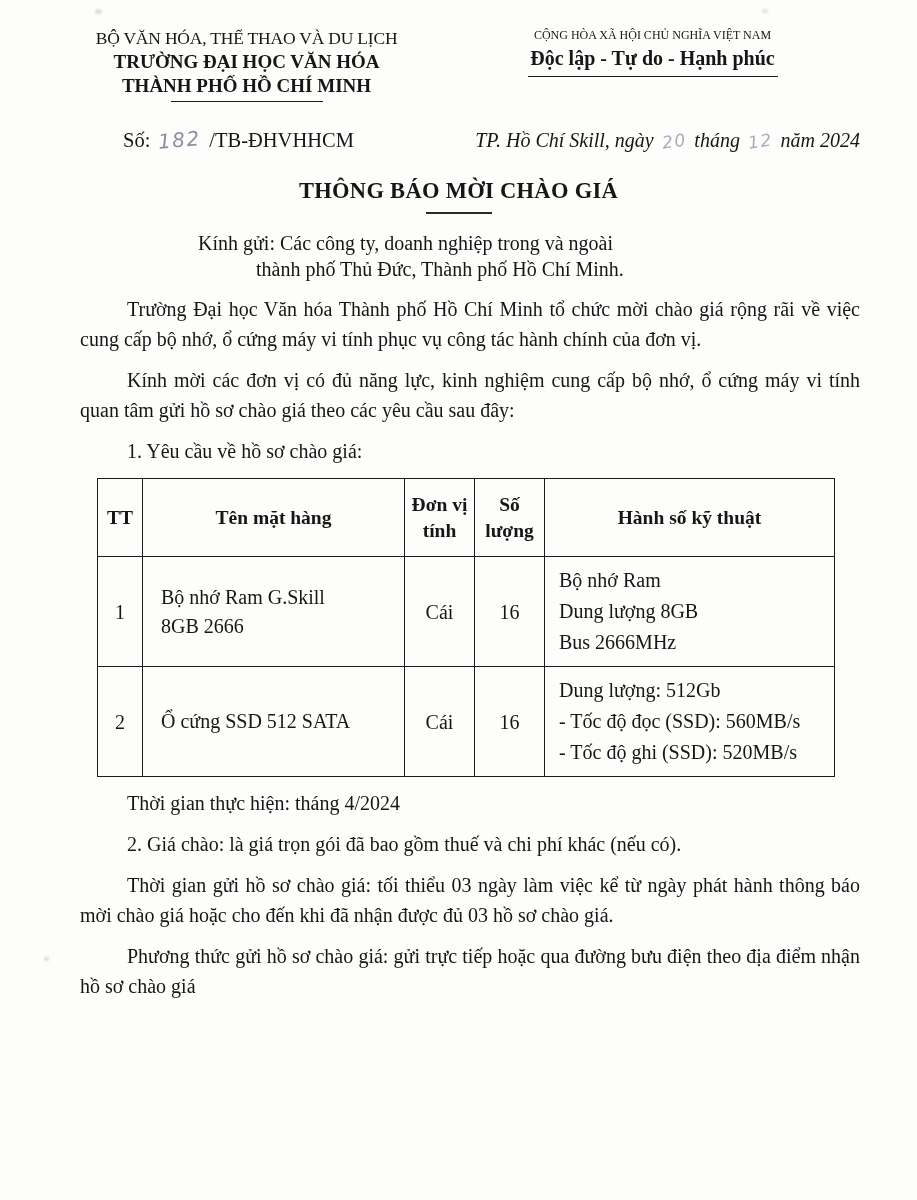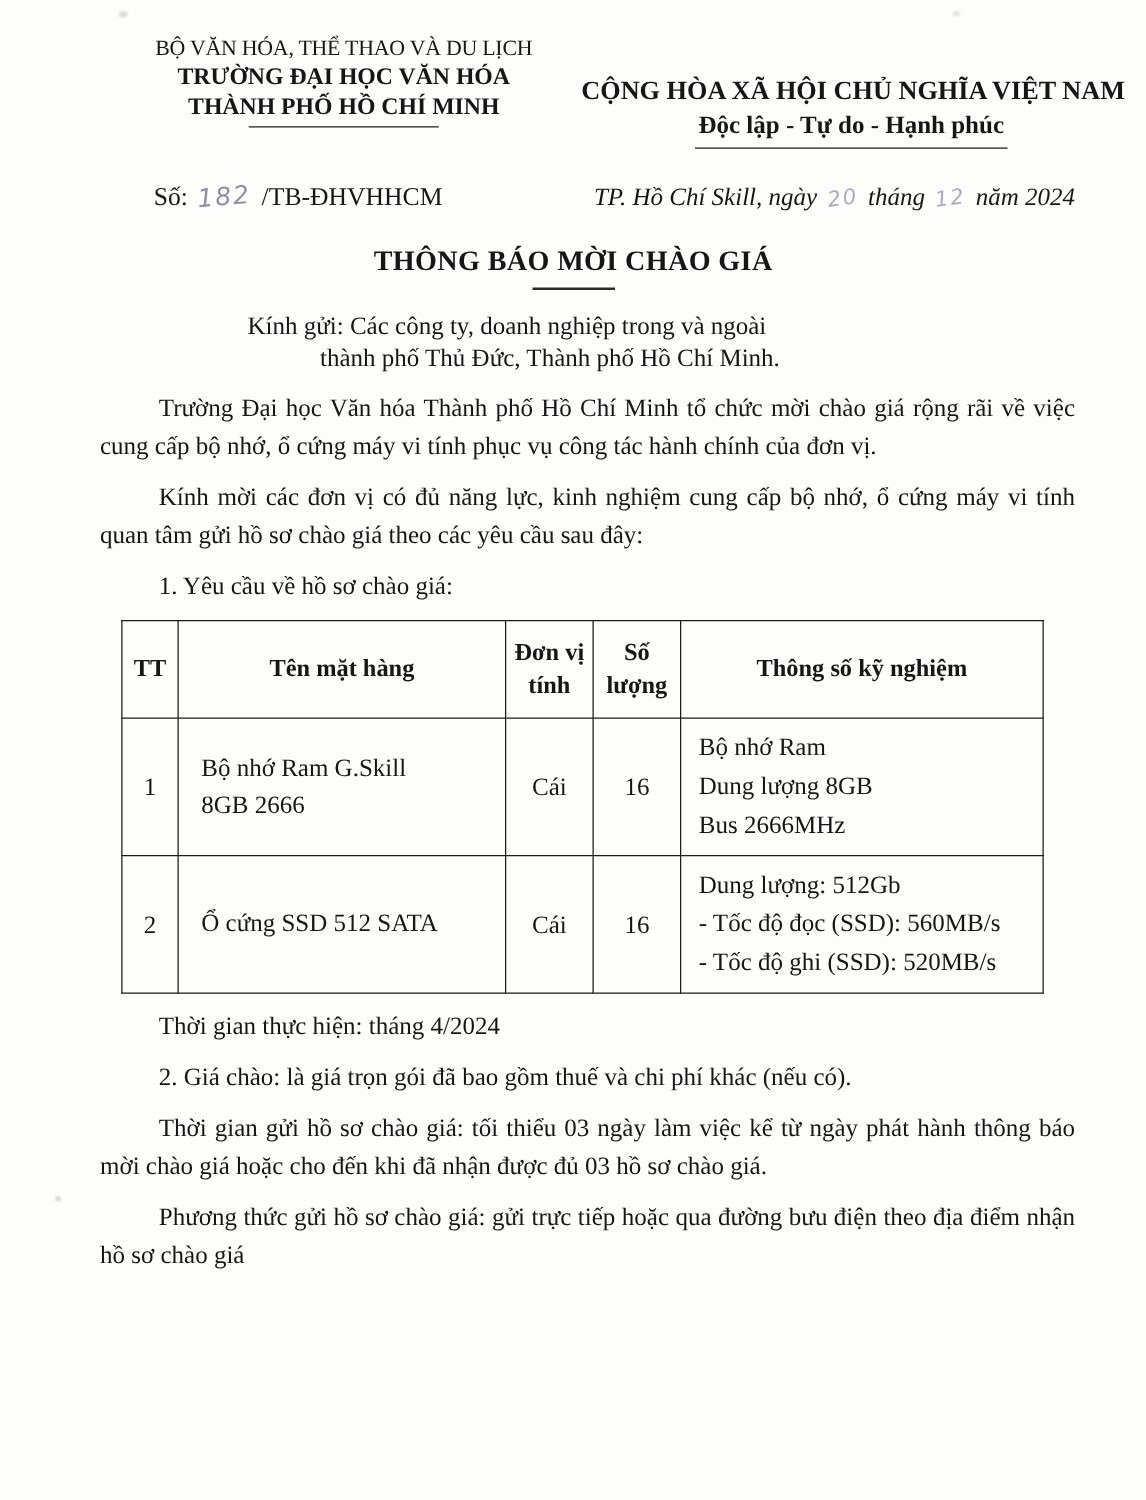--- a/index.html
+++ b/index.html
@@ -8,27 +8,27 @@
     width:917px;height:1200px;
     margin:0 auto;
     background:#fdfdfb;
     color:#161616;
     font-family:"Liberation Serif","DejaVu Serif",serif;
     overflow:hidden;
     box-sizing:border-box;
     padding-top:28px;
   }
   
-  .hdr{display:flex;justify-content:flex-end;padding:0 20px 0 52px;}
+  .hdr{display:flex;justify-content:center;padding:0 44px 0 52px;}
   .hdr-left{width:380px;text-align:center;}
   .hdr-right{width:432px;text-align:center;}
   .h1a{font-size:17.5px;letter-spacing:-0.2px;white-space:nowrap;}
   .h1b{font-size:19px;font-weight:bold;margin-top:2px;white-space:nowrap;}
   .h1c{font-size:19px;font-weight:bold;margin-top:2px;white-space:nowrap;}
-  .h2a{font-size:21px;font-weight:bold;white-space:nowrap;margin-top:32px;}
+  .h2a{font-size:12px;font-weight:normal;white-space:nowrap;}
   .h2b{font-size:20px;font-weight:bold;margin-top:4px;white-space:nowrap;}
   .uline{border-top:1.8px solid #1d1d1d;height:0;margin:4px auto 0;}
   .uline-left{width:152px;}
   .uline-right{width:250px;margin-top:6px;}
   
   .meta{display:flex;align-items:baseline;margin-top:26px;padding:0 57px 0 0;}
   .doc-no{margin-left:123px;font-size:20.5px;white-space:nowrap;}
   .date-line{margin-left:auto;font-size:20px;font-style:italic;white-space:nowrap;}
   .hand{
     font-family:"DejaVu Sans",sans-serif;
@@ -148,21 +148,21 @@
           <col class="col-unit">
           <col class="col-qty">
           <col class="col-spec">
       </colgroup>
       <thead>
         <tr>
           <th>TT</th>
           <th>Tên mặt hàng</th>
           <th>Đơn vị tính</th>
           <th>Số lượng</th>
-          <th>Thông số kỹ nghiệm</th>
+          <th>Hành số kỹ thuật</th>
         </tr>
       </thead>
       <tbody>
         <tr class="row1">
           <td class="c-tt">1</td>
           <td class="c-name pre">Bộ nhớ Ram G.Skill
 8GB 2666</td>
           <td class="c-unit">Cái</td>
           <td class="c-qty">16</td>
           <td class="c-spec pre">Bộ nhớ Ram

